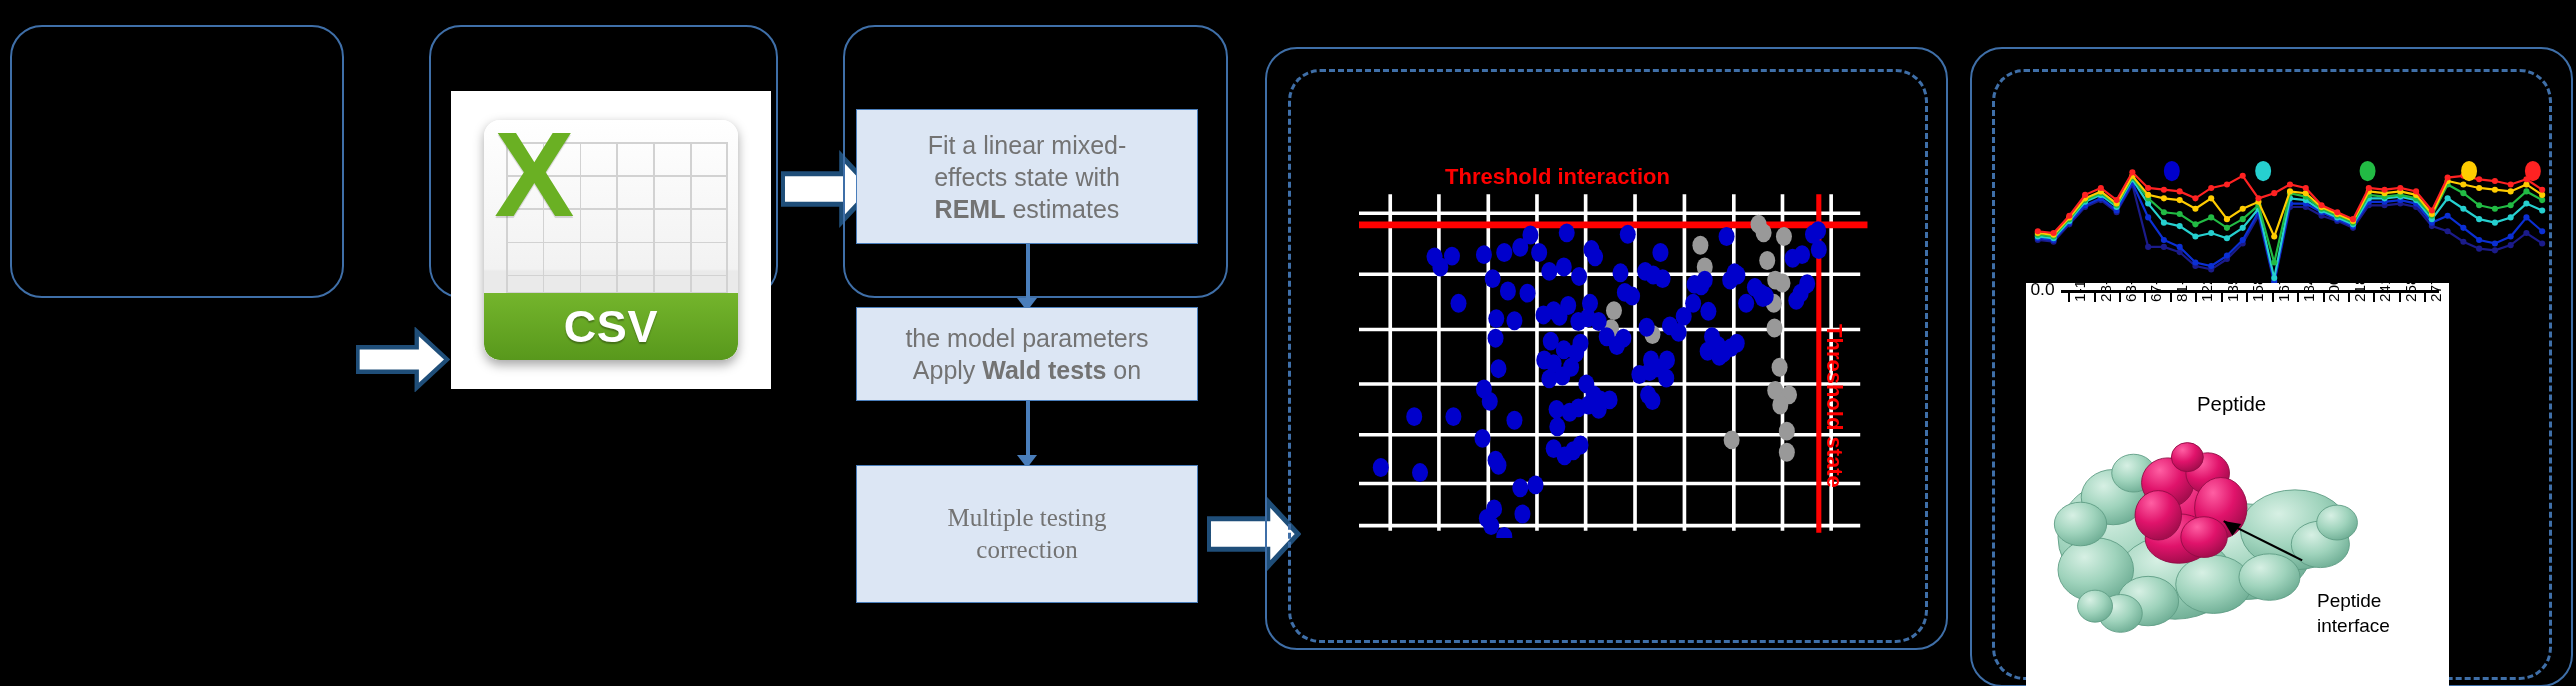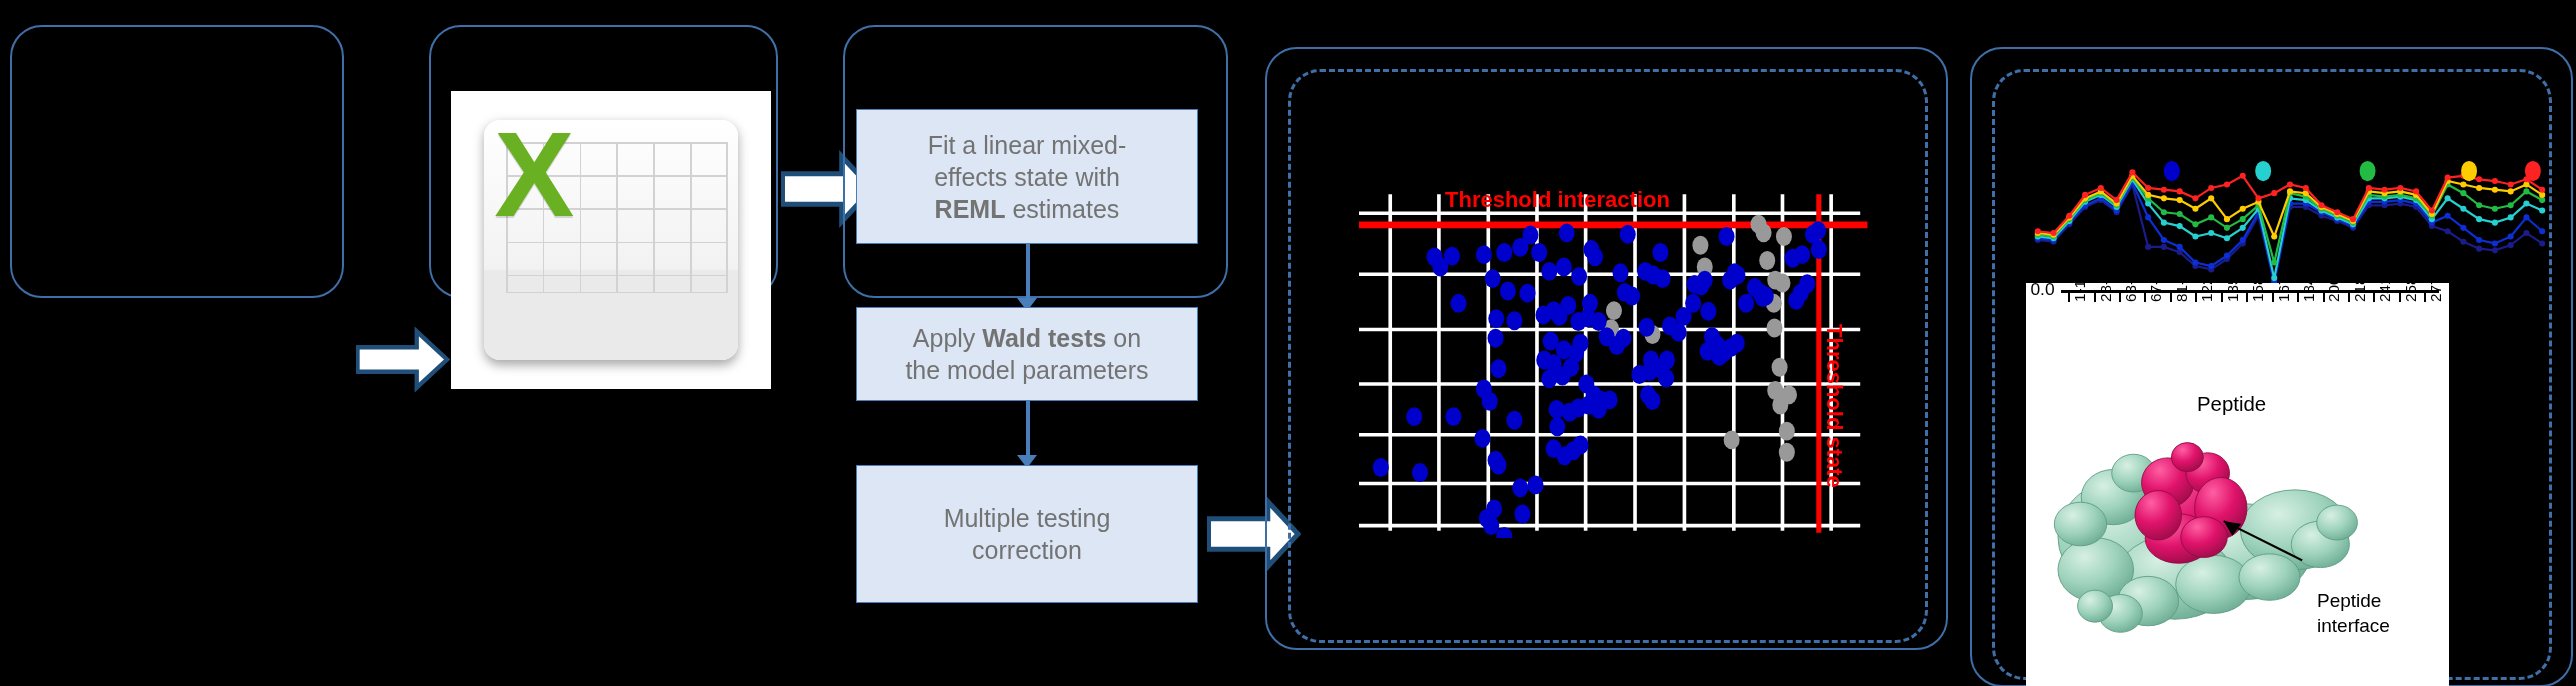--- a/index.html
+++ b/index.html
@@ -78,20 +78,23 @@
       <div class="gl" style="left:0;bottom:0;width:100%;height:1.5px;"></div>
       <div class="gl" style="top:0;left:0;height:100%;width:1.5px;"></div>
       <div class="gl" style="top:0;left:16.6%;height:100%;width:1.5px;"></div>
       <div class="gl" style="top:0;left:33.2%;height:100%;width:1.5px;"></div>
       <div class="gl" style="top:0;left:49.8%;height:100%;width:1.5px;"></div>
       <div class="gl" style="top:0;left:66.4%;height:100%;width:1.5px;"></div>
       <div class="gl" style="top:0;left:83%;height:100%;width:1.5px;"></div>
       <div class="gl" style="top:0;right:0;height:100%;width:1.5px;"></div>
     </div>
     <div class="csv-x" style="font-size:120px;line-height:109px;left:10.2px;top:0px;">X</div>
+    <div class="csv-band" style="height:67px;">
+      <span style="font-size:45px;">CSV</span>
+    </div>
   </div>
 </div>
 
 <div class="arrow" style="left:781px;top:149px;">
   <svg width="94" height="80" viewBox="0 0 130 110">
     <polygon points="2,34 84,34 84,10 126,55 84,100 84,76 2,76" fill="#ffffff" stroke="#1f4e79" stroke-width="7"></polygon>
   </svg>
 </div>
 
 <div class="panel" style="left:843px;top:25.4px;width:385px;height:273px;"></div>
@@ -99,43 +102,43 @@
 <div class="pbox" style="left:856px;top:109px;width:342px;height:135px;flex-direction:column;">
   <div style="white-space:nowrap;">Fit a linear mixed-</div>
   <div style="white-space:nowrap;">effects state with</div>
   <div style="white-space:nowrap;"><b>REML</b> estimates</div>
 </div>
 
 <div class="vconn" style="left:1026px;top:244px;height:60px;"></div>
 <div class="vtip" style="left:1017px;top:298px;"></div>
 
 <div class="pbox" style="left:856px;top:307px;width:342px;height:94px;flex-direction:column;">
+  <div style="white-space:nowrap;">the model parameters</div>
   <div style="white-space:nowrap;">Apply <b>Wald tests</b> on</div>
-  <div style="white-space:nowrap;">the model parameters</div>
 </div>
 
 <div class="vconn" style="left:1026px;top:401px;height:60px;"></div>
 <div class="vtip" style="left:1017px;top:455px;"></div>
 
-<div class="pbox" style="left:856px;top:465px;width:342px;height:138px;flex-direction:column;">
+<div class="pbox" style="left:856px;top:465px;width:342px;height:138px;flex-direction:column;font-family:Liberation Serif, serif;">
   <div style="white-space:nowrap;">Multiple testing</div>
   <div style="white-space:nowrap;">correction</div>
 </div>
 
 <div class="arrow" style="left:1207px;top:494px;">
   <svg width="94" height="80" viewBox="0 0 130 110">
     <polygon points="2,34 84,34 84,10 126,55 84,100 84,76 2,76" fill="#ffffff" stroke="#1f4e79" stroke-width="7"></polygon>
   </svg>
 </div>
 
 <div class="panel" style="left:1265px;top:47px;width:683px;height:603px;"></div>
 <div class="panel-dashed" style="left:1288px;top:69px;width:640px;height:574px;"></div>
 
 <div class="scatter-wrap" style="left:1359px;top:142px;width:523px;height:396px;">
-  <div class="sc-title" style="left:86px;top:22px;margin-top:23px;">Threshold interaction</div>
+  <div class="sc-title" style="left:86px;top:22px;">Threshold interaction</div>
   <div class="sc-vtitle" style="left:488px;top:182px;">Threshold state</div>
 
   <svg width="523" height="396" viewBox="0 0 720 545">
 
     <g stroke="#ffffff" stroke-width="5">
       <line x1="0" y1="98" x2="690" y2="98"></line>
       <line x1="0" y1="182" x2="690" y2="182"></line>
       <line x1="0" y1="258" x2="690" y2="258"></line>
       <line x1="0" y1="333" x2="690" y2="333"></line>
       <line x1="0" y1="403" x2="690" y2="403"></line>

